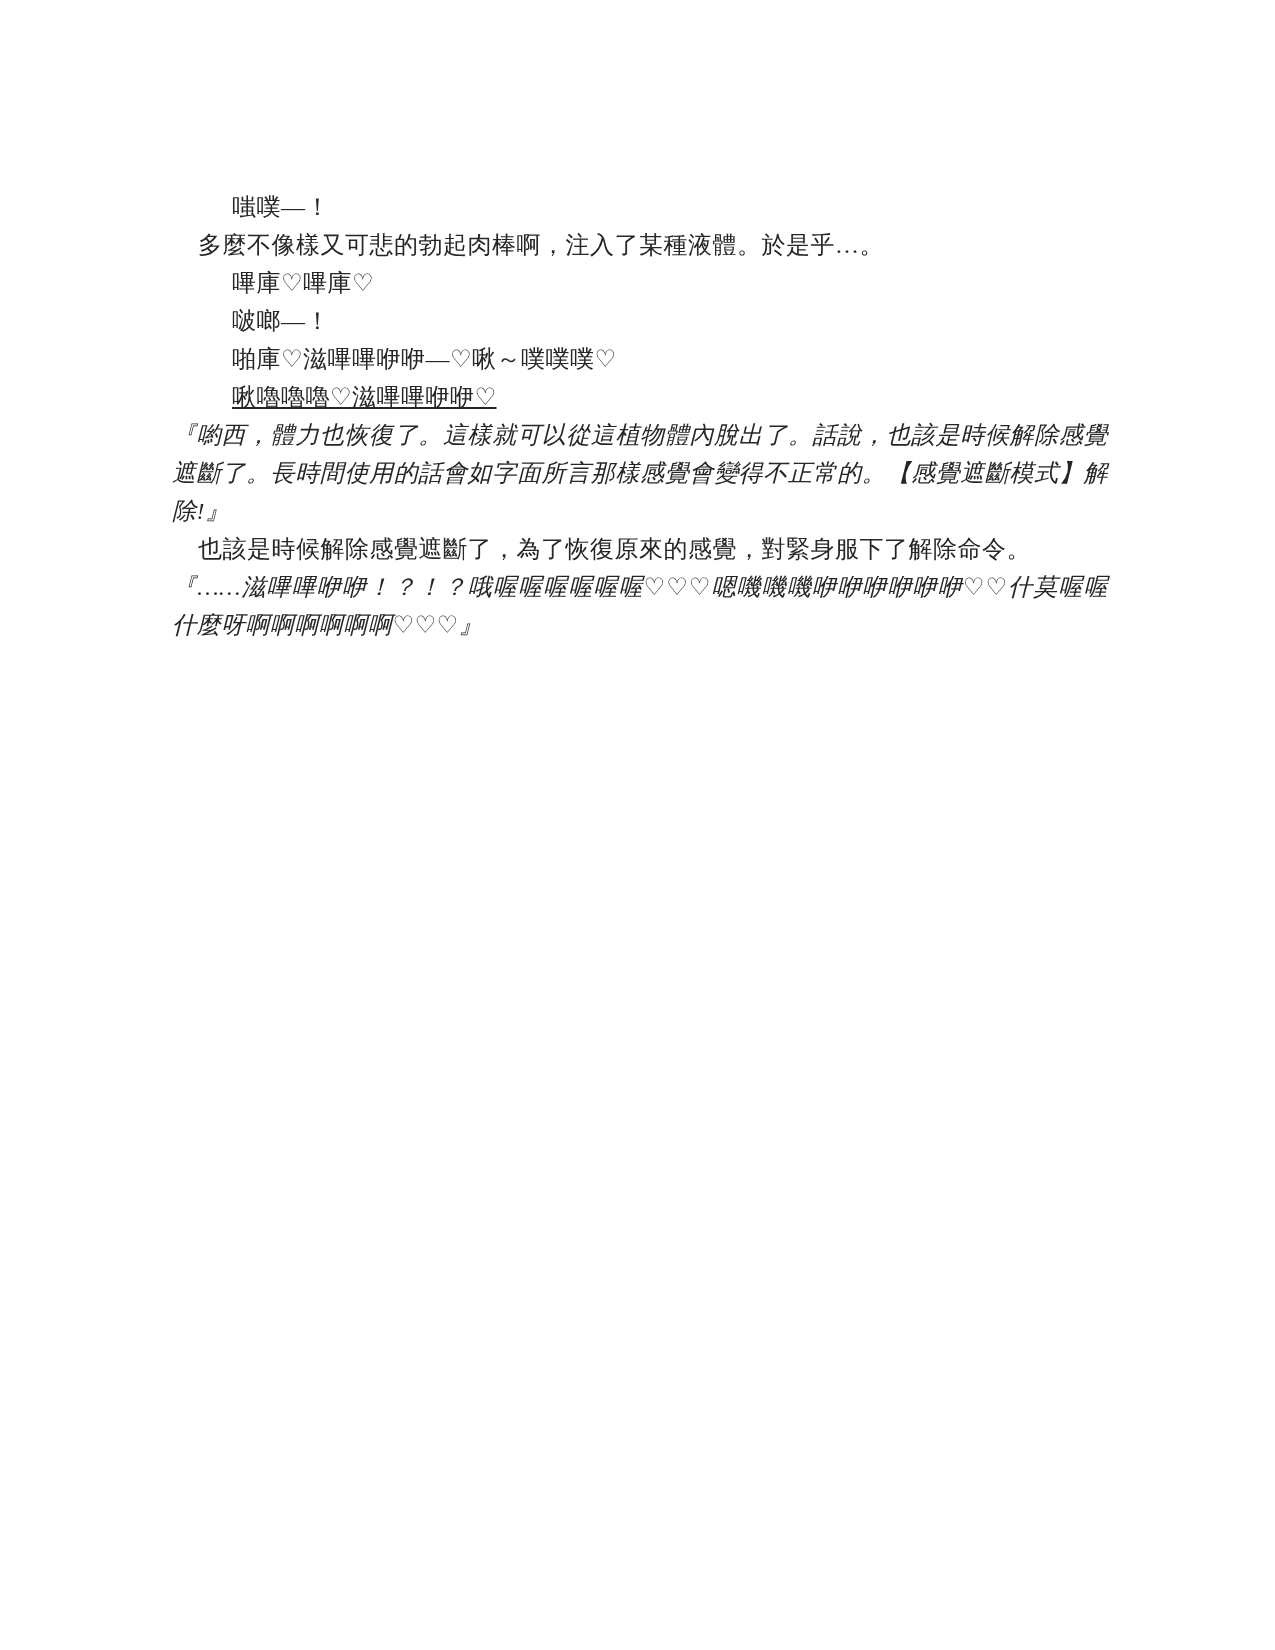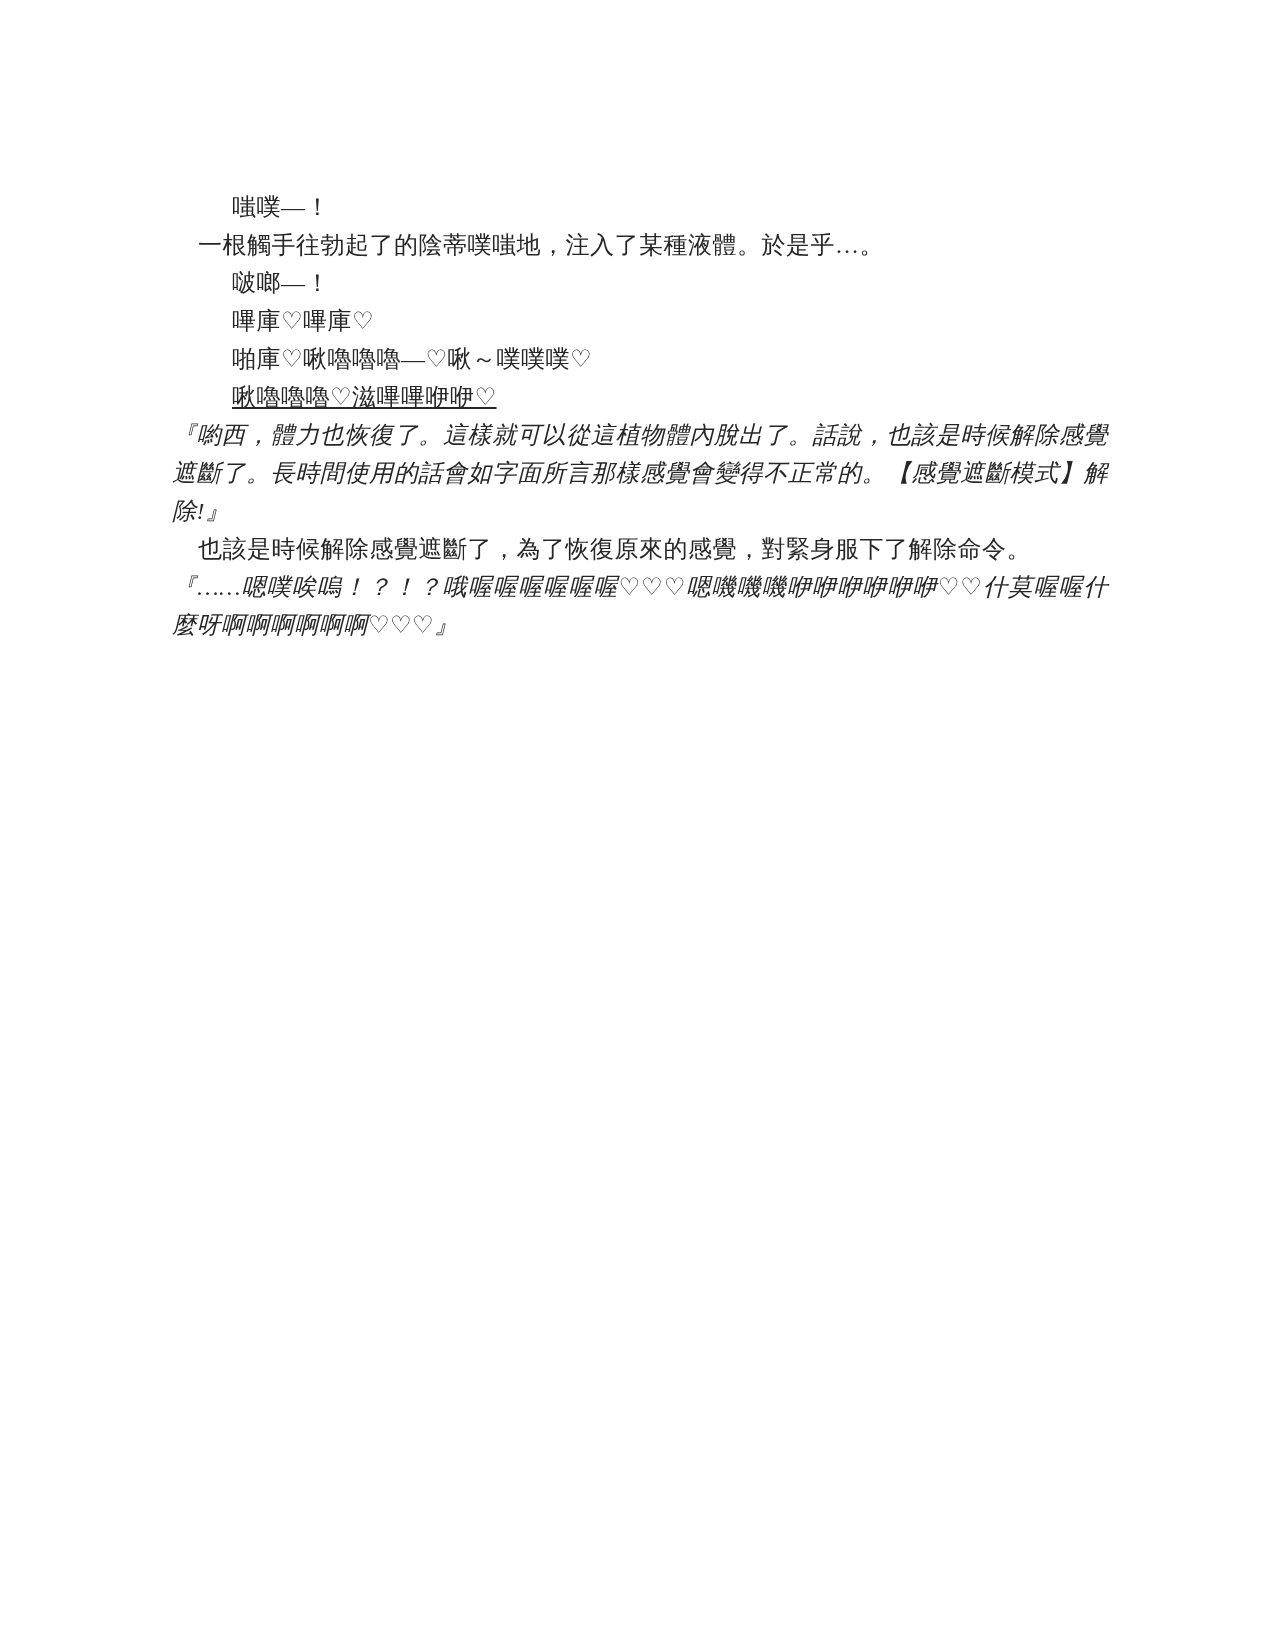--- a/index.html
+++ b/index.html
@@ -39,21 +39,21 @@
   .mt51 { margin-top: 51px; }
   .mt12 { margin-top: 12px; }
   .mt61 { margin-top: 61px; }
   .mt87 { margin-top: 87px; }
 </style>
 </head>
 <body>
 
 <div class="page">
   <p class="sfx">嗤噗—！</p>
-  <p class="narr mt57">一根觸手往勃起了的陰蒂噗嗤地，注入了某種液體。於是乎…。</p>
+  <p class="narr mt57">多麼不像樣又可悲的勃起肉棒啊，注入了某種液體。於是乎…。</p>
+  <p class="sfx mt16">嗶庫♡嗶庫♡</p>
   <p class="sfx mt57">啵啷—！</p>
-  <p class="sfx mt16">嗶庫♡嗶庫♡</p>
-  <p class="sfx mt21">啪庫♡啾嚕嚕嚕—♡啾～噗噗噗♡</p>
+  <p class="sfx mt21">啪庫♡滋嗶嗶咿咿—♡啾～噗噗噗♡</p>
   <p class="sfx mt17">啾嚕嚕嚕♡滋嗶嗶咿咿♡</p>
   <p class="dlg mt12">『喲西，體力也恢復了。這樣就可以從這植物體內脫出了。話說，也該是時候解除感覺遮斷了。長時間使用的話會如字面所言那樣感覺會變得不正常的。【感覺遮斷模式】解除!』</p>
   <p class="narr mt61">也該是時候解除感覺遮斷了，為了恢復原來的感覺，對緊身服下了解除命令。</p>
-  <p class="dlg mt87">『……嗯噗唉嗚！？！？哦喔喔喔喔喔喔♡♡♡嗯嘰嘰嘰咿咿咿咿咿咿♡♡什莫喔喔什麼呀啊啊啊啊啊啊♡♡♡』</p>
+  <p class="dlg mt87">『……滋嗶嗶咿咿！？！？哦喔喔喔喔喔喔♡♡♡嗯嘰嘰嘰咿咿咿咿咿咿♡♡什莫喔喔什麼呀啊啊啊啊啊啊♡♡♡』</p>
 </div>
 
 </body></html>

